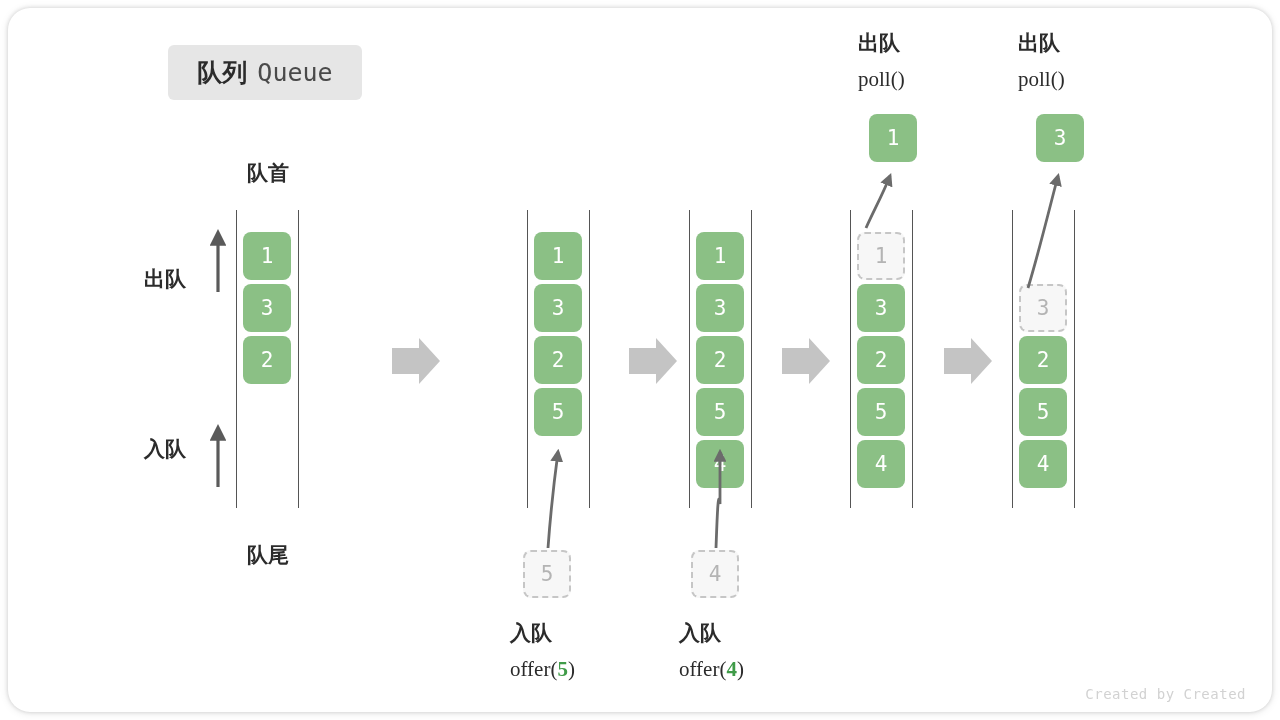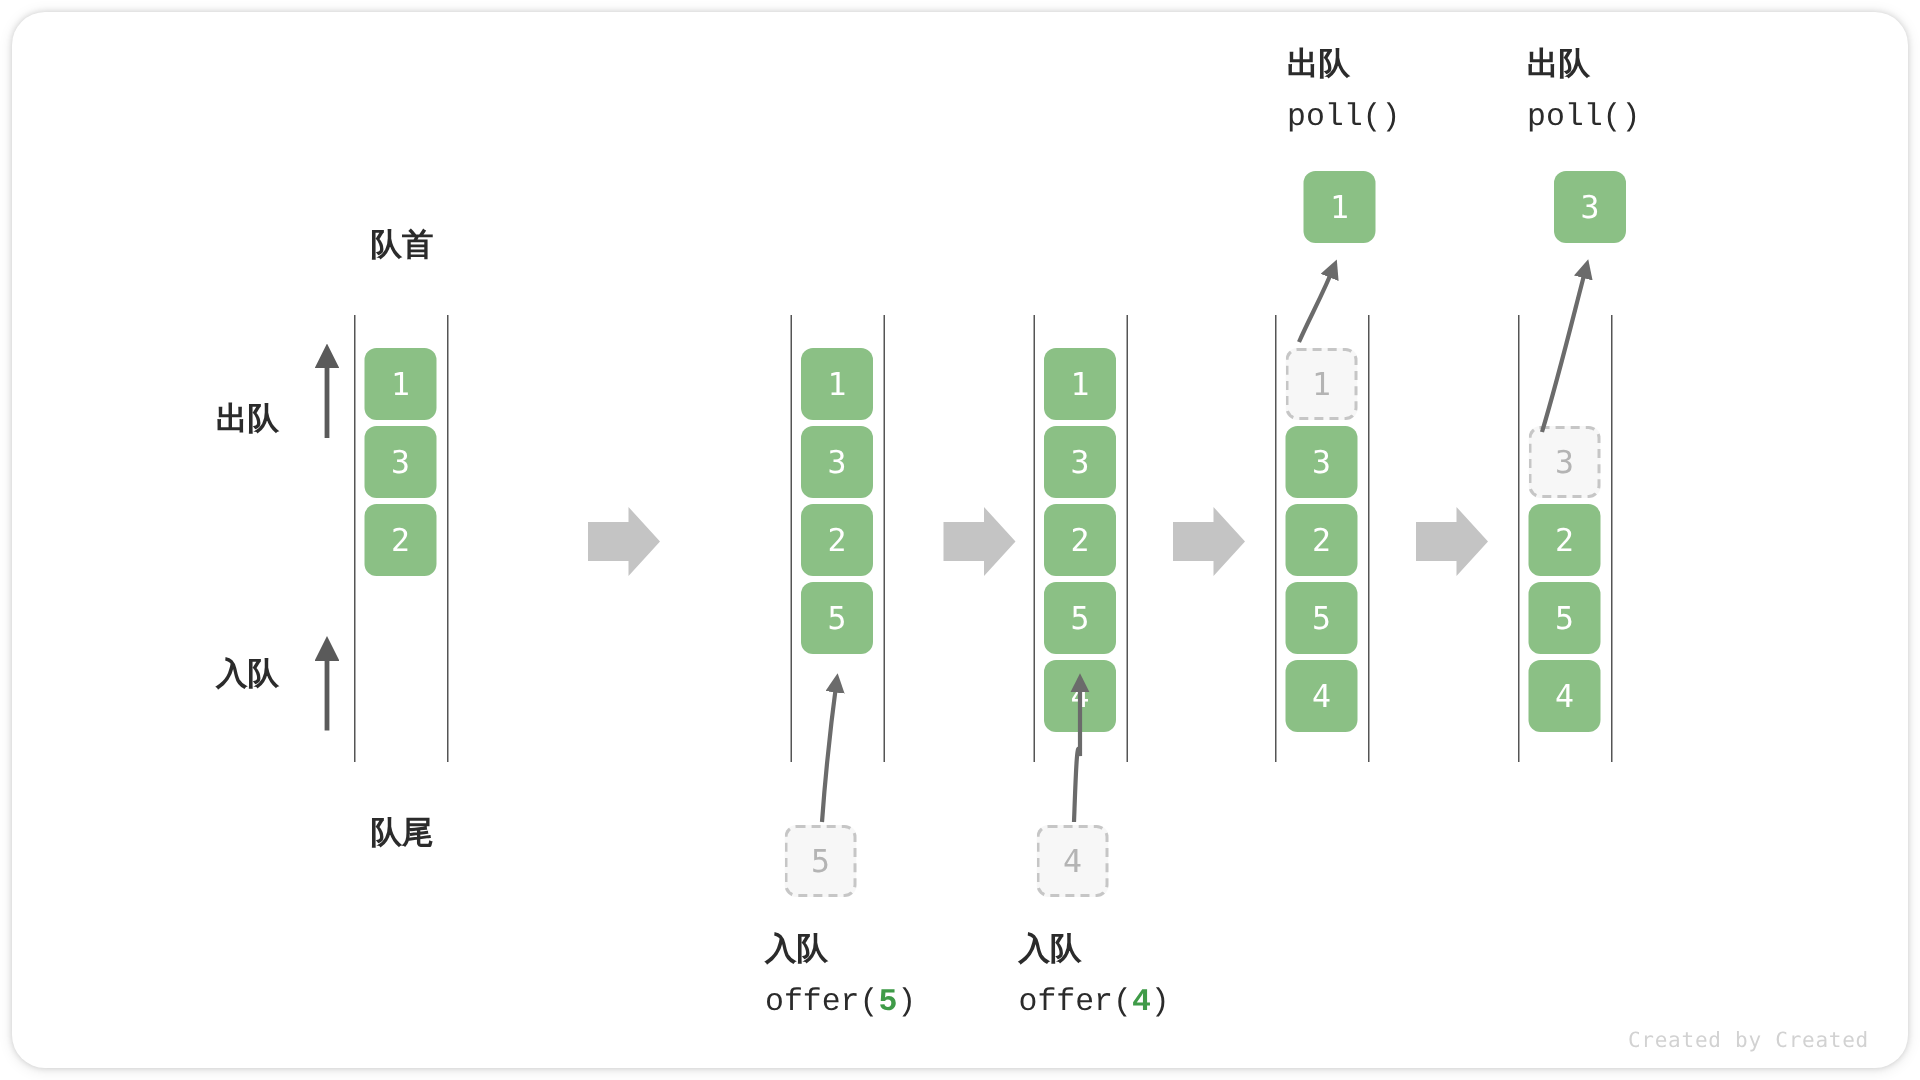--- a/index.html
+++ b/index.html
@@ -74,21 +74,21 @@
     font-weight: bold;
     color: #2b2b2b;
     line-height: 36px;
     font-family: "Liberation Sans", "DejaVu Sans", sans-serif;
   }
   .op-label .op-code {
     display: block;
     font-size: 21px;
     color: #2b2b2b;
     line-height: 36px;
-    font-family: Liberation Mono, monospace;
+    font-family: Liberation Serif, serif;
   }
   .op-label .op-code .arg {
     color: #3f9b48;
     font-weight: bold;
   }
 
   
   .queue-col {
     position: absolute;
     top: 210px;
@@ -171,22 +171,26 @@
     letter-spacing: 0.5px;
     font-family: "DejaVu Sans Mono", "Liberation Mono", monospace;
   }
 </style>
 </head>
 <body>
 
 <div id="canvas">
   <div id="frame"></div>
 
-
-  <div class="lbl-cn-bold" style="left:236px; top:149px; width:64px; text-align:center;">队首</div>
+  <div class="title-chip">
+    <span class="title-cn">队列</span>
+    <span class="title-en">Queue</span>
+  </div>
+
+  <div class="lbl-cn-bold" style="left:236px; top:159px; width:64px; text-align:center;">队首</div>
   <div class="lbl-cn-bold" style="left:236px; top:541px; width:64px; text-align:center;">队尾</div>
   <div class="lbl-cn-bold" style="left:144px; top:265px;">出队</div>
   <div class="lbl-cn-bold" style="left:144px; top:435px;">入队</div>
 
   <div class="queue-col" style="left:236px;">
     <div class="rail left"></div>
     <div class="rail right"></div>
     <div class="cell filled" style="top:22px;">1</div>
     <div class="cell filled" style="top:74px;">3</div>
     <div class="cell filled" style="top:126px;">2</div>

